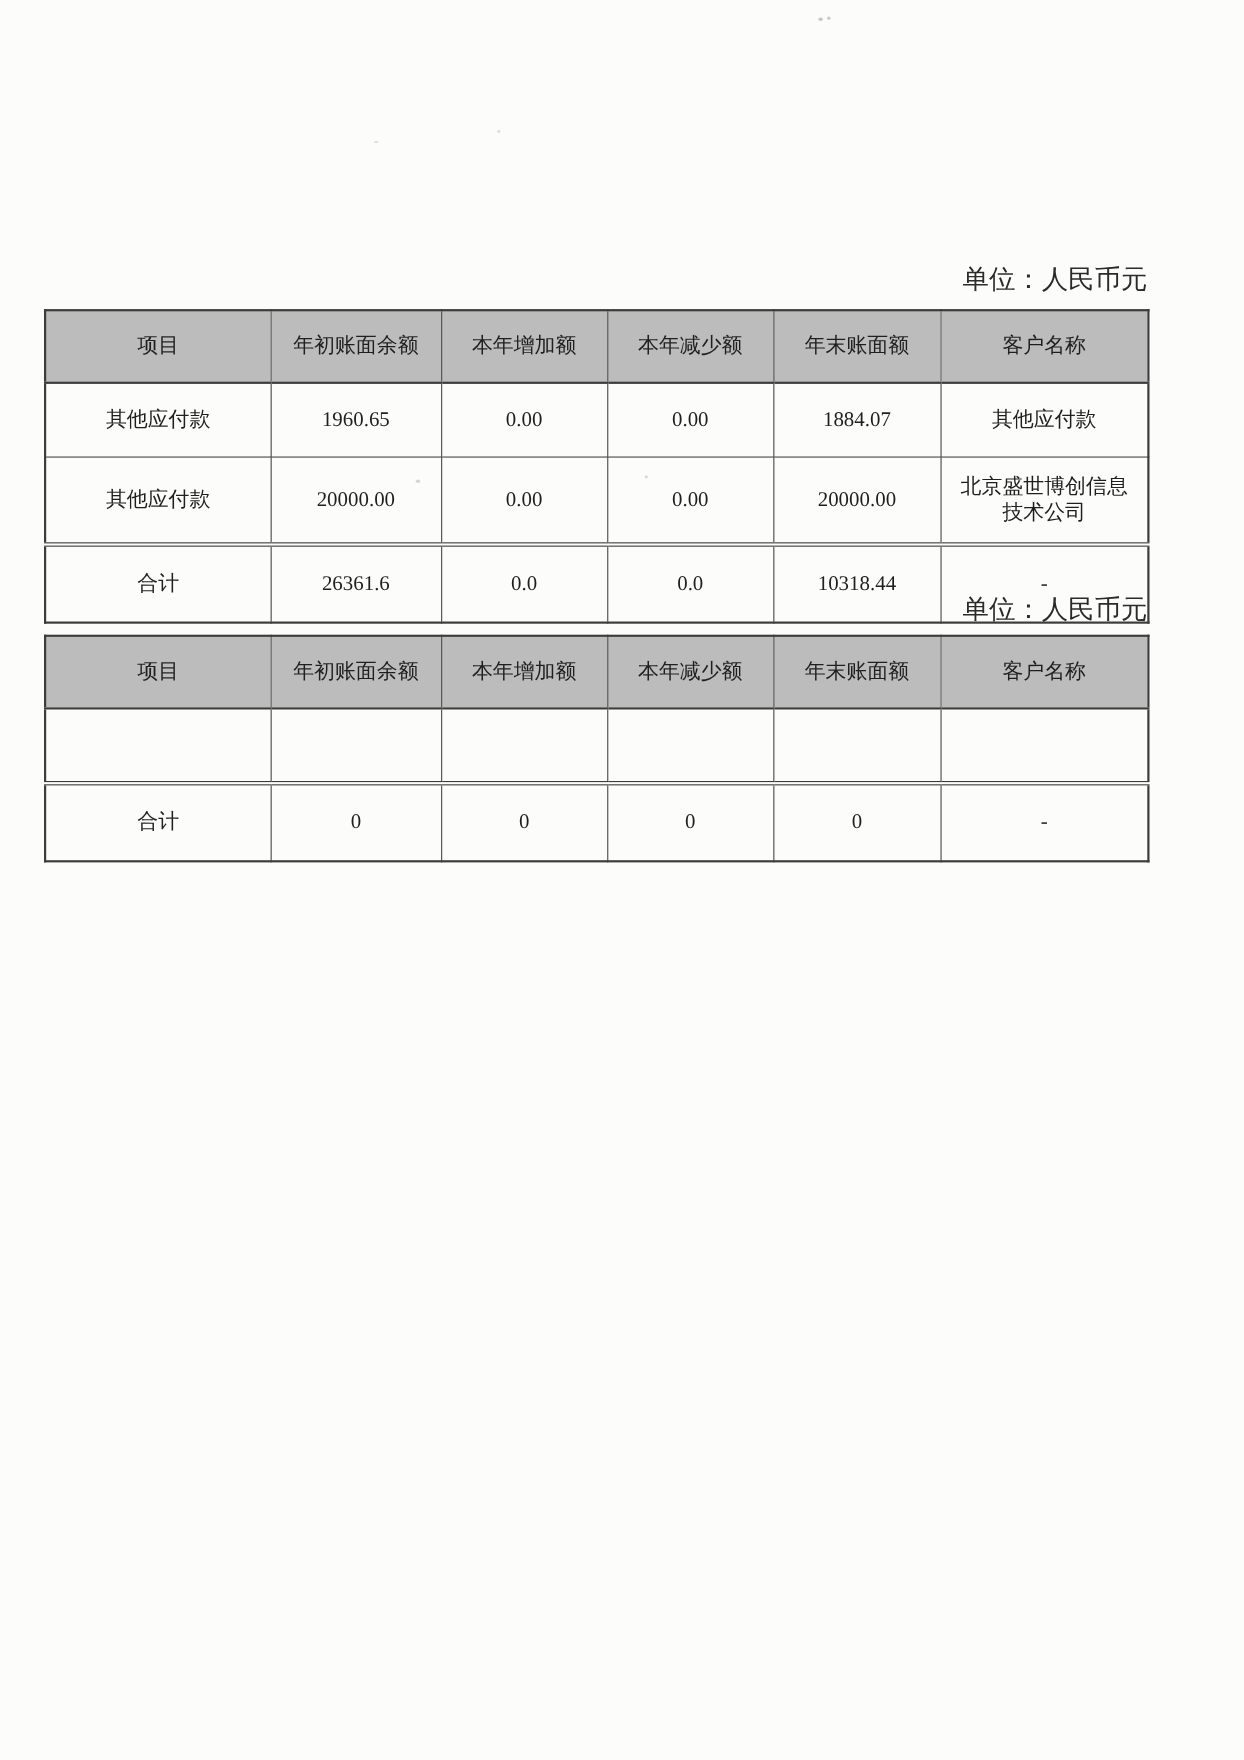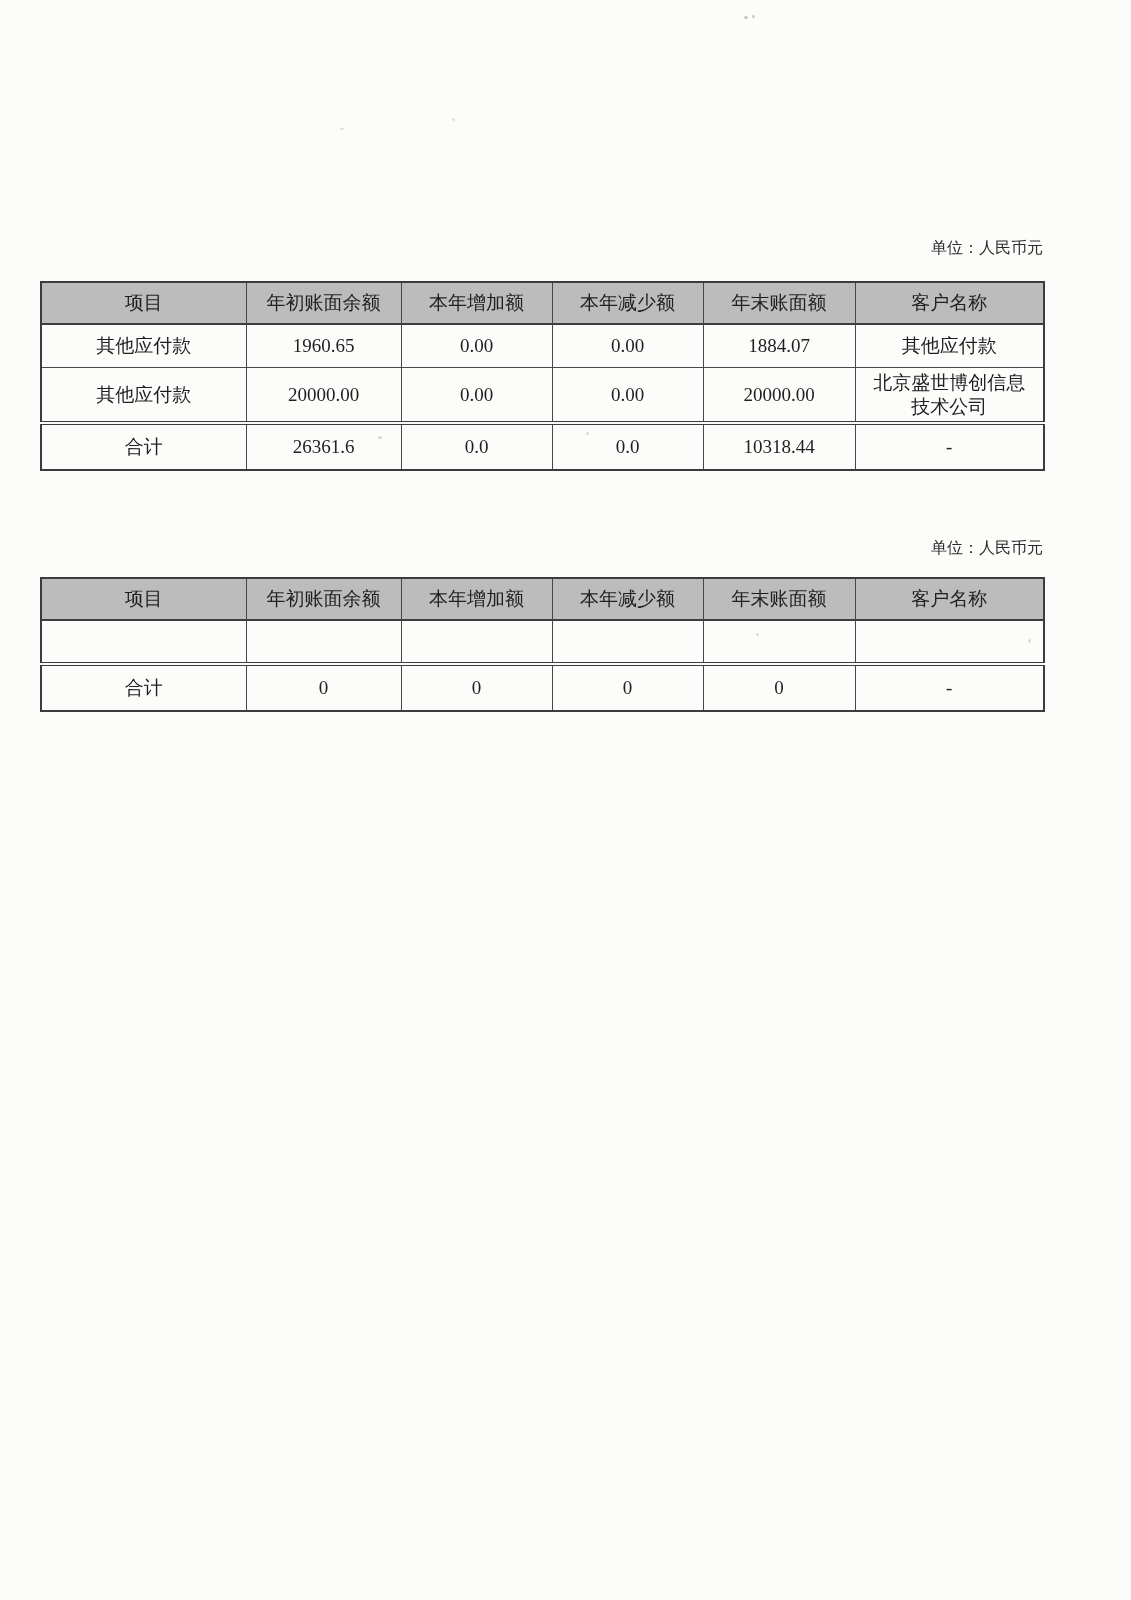--- a/index.html
+++ b/index.html
@@ -24,37 +24,37 @@
     font-size:22px;
     letter-spacing:1px;
     color:#222;
   }
   .title-bold{font-weight:bold;}
   .unit-line{
     position:absolute;
     left:40px;
     width:1003px;
     text-align:right;
-    font-size:16px;
+    font-size:24px;
     color:#2b2b2b;
   }
   table.fin{
     position:absolute;
     left:40px;
     width:1003px;
     border-collapse:collapse;
     table-layout:fixed;
     font-size:19px;
     color:#1f1f1f;
   }
   table.fin td,table.fin th{
     border:1.5px solid #474747;
     text-align:center;
     vertical-align:middle;
-    padding:2px 10px;
+    padding:14px 10px;
     font-weight:normal;
     line-height:1.25;
     overflow:hidden;
   }
   table.fin{border:2px solid #3c3c3c;}
   table.fin thead th{
     background:#bcbcbc;
     border-bottom:2px solid #3c3c3c;
     height:36px;
   }

